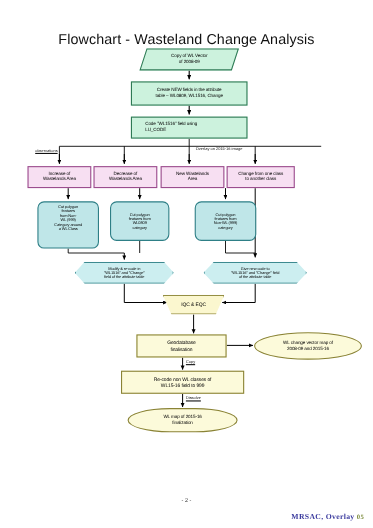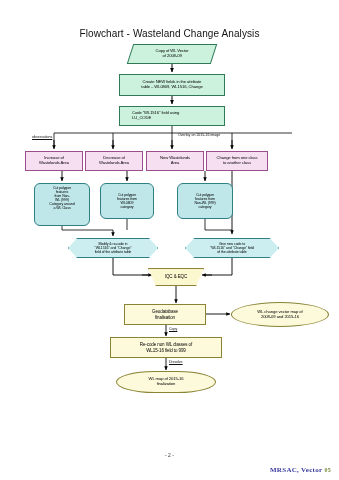--- a/index.html
+++ b/index.html
@@ -46,21 +46,21 @@
     word-break: break-word;
   }
 
   
   #title {
     position: absolute;
     left: 0;
     top: 28px;
     width: 339px;
     text-align: center;
-    font-size: 10px;
+    font-size: 13px;
     color: #111;
     letter-spacing: 0.1px;
   }
 
   
   #page-number {
     position: absolute;
     left: 0;
     top: 452px;
     width: 339px;
@@ -333,17 +333,17 @@
   <div class="edge-label underlined" style="left:169px; top:360px;">Dissolve</div>
 
   <div class="node lozenge-cream t42" style="left:116px; top:371px; width:100px; height:22px;">
     <div>WL map of 2015-16
 finalization</div>
   </div>
 
   <div id="page-number">- 2 -</div>
 
   <div id="footer-org">
-    <span>MRSAC, Vector</span>
+    <span>MRSAC, Overlay</span>
     <span class="sfx">05</span>
   </div>
 
 </div>
 
 </body></html>

